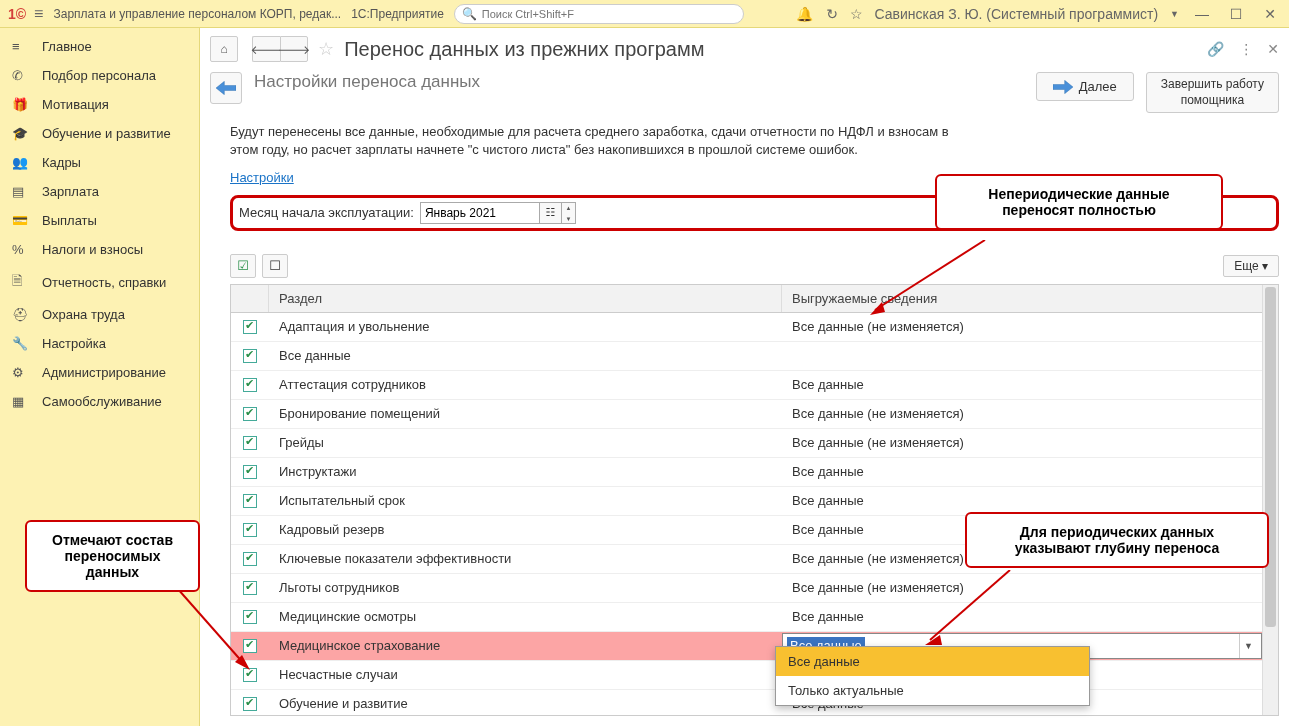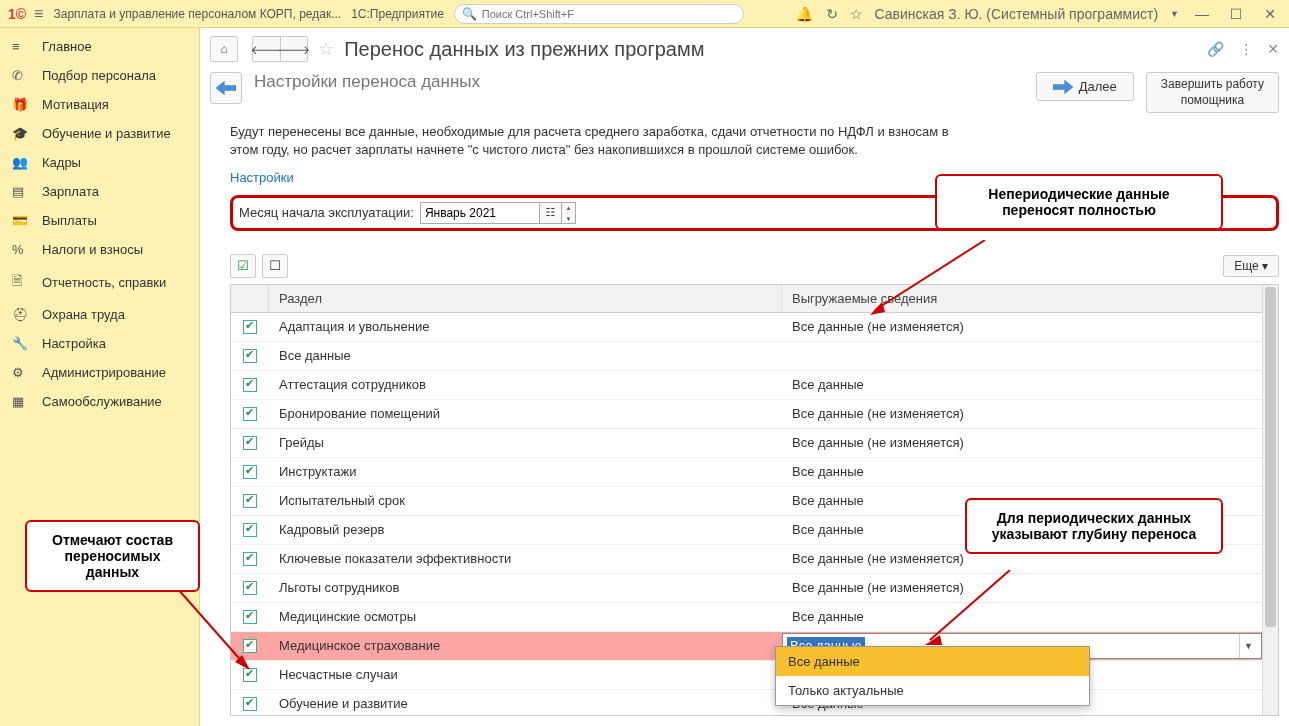--- a/index.html
+++ b/index.html
@@ -31,21 +31,21 @@
 .hdr-icon { color: #888; margin-left: 10px; cursor: pointer; font-size: 14px; }
 .sub-header { display: flex; align-items: flex-start; padding: 4px 10px 10px; gap: 12px; }
 .back-arrow { width: 32px; height: 32px; border: 1px solid #ccc; border-radius: 3px; display: flex; align-items: center; justify-content: center; cursor: pointer; background: #f8f8f8; }
 .back-arrow svg { width: 20px; height: 14px; }
 .sub-title { font-size: 17px; color: #777; }
 .btn-next { margin-left: auto; border: 1px solid #ccc; background: #f8f8f8; padding: 6px 16px; border-radius: 3px; display: flex; align-items: center; gap: 6px; cursor: pointer; font-size: 13px; }
 .btn-next svg { width: 20px; height: 14px; }
 .btn-finish { border: 1px solid #ccc; background: #f8f8f8; padding: 4px 14px; border-radius: 3px; cursor: pointer; font-size: 12px; text-align: center; line-height: 1.3; }
 .body-area { padding: 0 10px 10px 30px; flex: 1; display: flex; flex-direction: column; overflow: hidden; position: relative; }
 .desc-text { font-size: 13px; color: #333; line-height: 1.4; margin-bottom: 10px; max-width: 740px; }
-.link-settings { color: #1a73c7; cursor: pointer; font-size: 13px; display: inline-block; margin-bottom: 10px; }
+.link-settings { color: #1a73c7; text-decoration: underline; cursor: pointer; font-size: 13px; display: inline-block; margin-bottom: 10px; }
 .month-row { display: inline-flex; align-items: center; border: 3px solid #c00; padding: 4px 6px; border-radius: 8px; margin-bottom: 23px; }
 .month-row label { font-size: 13px; margin-right: 6px; }
 .month-row input { border: 1px solid #aaa; height: 22px; padding: 0 4px; font-size: 12px; width: 120px; }
 .month-row .cal-btn { border: 1px solid #aaa; border-left: none; width: 22px; height: 22px; display: inline-flex; align-items: center; justify-content: center; cursor: pointer; background: #f8f8f8; font-size: 11px; }
 .month-row .spin-btn { border: 1px solid #aaa; border-left: none; width: 14px; height: 22px; display: inline-flex; flex-direction: column; background: #f8f8f8; cursor: pointer; }
 .month-row .spin-btn span { font-size: 6px; line-height: 11px; text-align: center; color: #555; }
 .toolbar-row { display: flex; align-items: center; margin-bottom: 6px; }
 .tool-btn { border: 1px solid #ccc; background: #f8f8f8; width: 26px; height: 24px; display: inline-flex; align-items: center; justify-content: center; cursor: pointer; border-radius: 2px; margin-right: 6px; font-size: 13px; }
 .btn-more { margin-left: auto; border: 1px solid #ccc; background: #f8f8f8; padding: 3px 10px; cursor: pointer; border-radius: 2px; font-size: 12px; }
 .table-container { border: 1px solid #ccc; flex: 1; overflow: hidden; position: relative; display: flex; }
@@ -68,21 +68,21 @@
 .td-export.active-cell .cell-inner span { background: #3b74c1; color: #fff; padding: 1px 3px; }
 .td-export.active-cell .dd-btn { width: 18px; border-left: 1px solid #ccc; display: flex; align-items: center; justify-content: center; cursor: pointer; color: #555; font-size: 9px; margin-left: auto; height: 100%; }
 .scrollbar { width: 16px; background: #f0f0f0; border-left: 1px solid #ddd; position: relative; }
 .scrollbar .thumb { position: absolute; left: 2px; right: 2px; top: 2px; height: 340px; background: #c8c8c8; border-radius: 3px; }
 .dropdown { position: absolute; left: 775px; top: 646px; width: 315px; background: #fff; border: 1px solid #999; box-shadow: 0 3px 8px rgba(0,0,0,0.25); z-index: 100; }
 .dropdown .dd-item { padding: 7px 12px; font-size: 13px; cursor: pointer; }
 .dropdown .dd-item.sel { background: #f8c030; }
 .callout { position: absolute; border: 2px solid #c00; border-radius: 6px; background: #fff; padding: 10px 14px; font-size: 14px; font-weight: bold; color: #000; text-align: center; z-index: 50; }
 .callout1 { left: 935px; top: 174px; width: 288px; }
 .callout2 { left: 25px; top: 520px; width: 175px; }
-.callout3 { left: 965px; top: 498px; width: 258px; }
+.callout3 { left: 965px; top: 512px; width: 304px; }
 svg.pointer-line { position: absolute; z-index: 48; pointer-events: none; }
 </style>
 </head>
 <body>
 
 <div class="topbar">
   <span class="logo">1©</span>
   <span class="menu-icon">≡</span>
   <span class="title-text">Зарплата и управление персоналом КОРП, редак...</span>
   <span class="title-text">1С:Предприятие</span>

